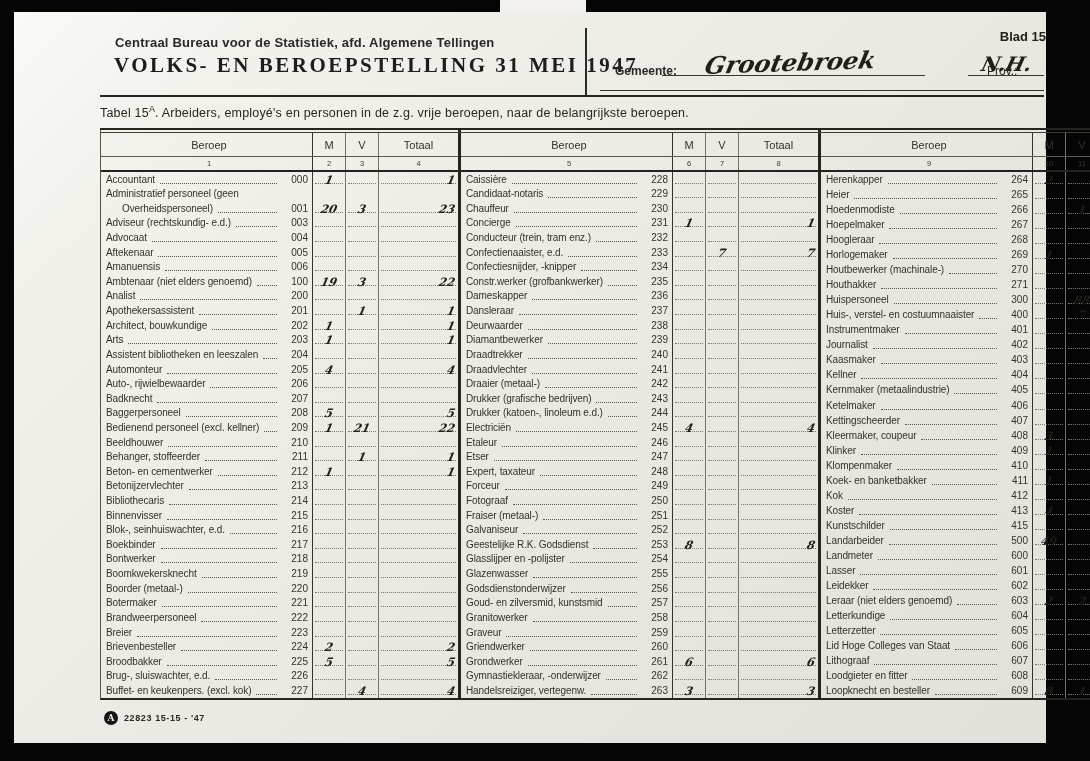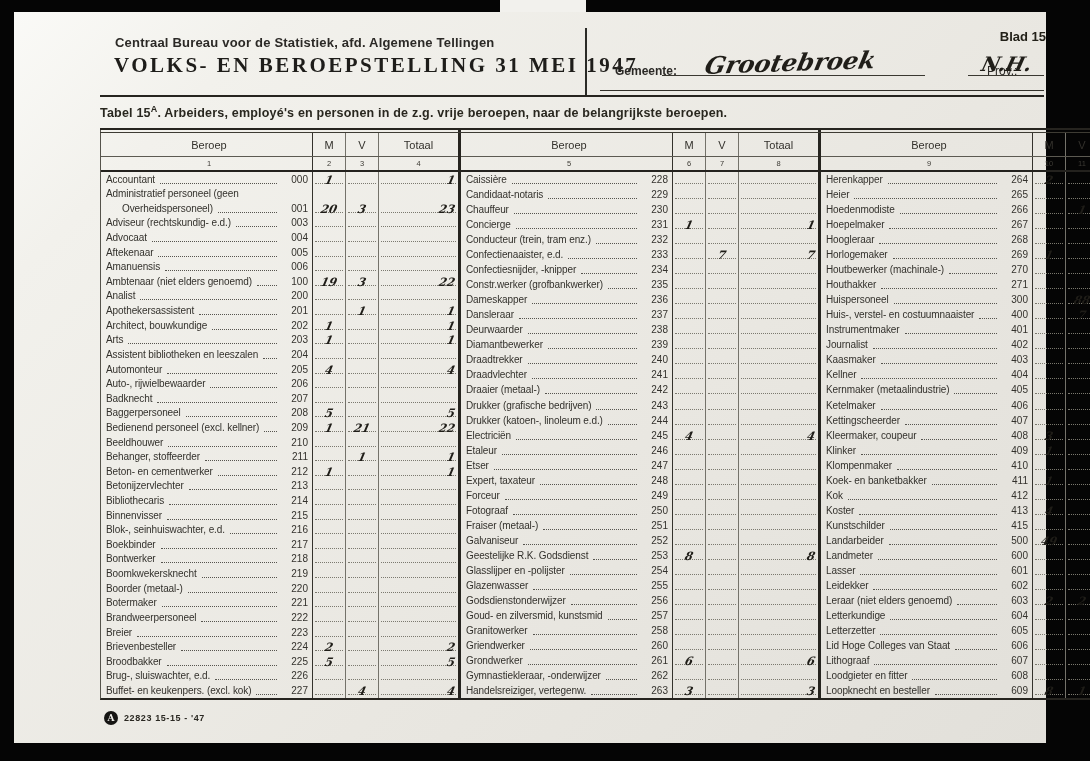--- a/index.html
+++ b/index.html
@@ -20,21 +20,21 @@
   .blad{position:absolute;right:0;top:17px;font-size:13px;font-weight:700;color:#232119;}
   .gem-label{position:absolute;left:601px;top:52px;font-size:12px;font-weight:700;color:#2b2926;}
   .gem-line{position:absolute;left:648px;top:63px;width:263px;height:1.4px;background:#3a3831;}
   .prov-label{position:absolute;left:973px;top:52px;font-size:12px;font-weight:400;color:#2b2926;}
   .prov-line{position:absolute;left:954px;top:63px;width:76px;height:1.4px;background:#3a3831;}
   .hand{font-family:"DejaVu Serif", serif;font-style:italic;font-weight:700;color:#201e19;display:inline-block;transform:skewX(-10deg);}
   .gem-hand{position:absolute;left:692px;top:36px;font-size:24px;transform:skewX(-14deg) rotate(-2deg);}
   .prov-hand{position:absolute;left:968px;top:40px;font-size:20px;transform:skewX(-14deg);}
   .rule-thin{position:absolute;left:586px;top:78px;width:444px;height:1.3px;background:#33312b;}
   .rule-main{position:absolute;left:86px;top:83px;width:944px;height:2.2px;background:#26241f;}
-  .caption{position:absolute;left:86px;top:92px;font-size:12.5px;font-weight:700;color:#29271f;letter-spacing:.2px;}
+  .caption{position:absolute;left:86px;top:92px;font-size:12.5px;font-weight:400;color:#29271f;letter-spacing:.2px;}
   .caption sup{font-size:9px;}
   
   .table{
     position:absolute;left:86px;top:116px;width:1080px;height:572px;box-sizing:border-box;
     border-left:1px solid #55534b;border-right:2.2px solid #26241f;border-bottom:2.6px solid #26241f;
     display:flex;
   }
   .toprule{position:absolute;left:-1px;right:-2px;top:0;height:2.2px;background:#26241f;}
   .toprule2{position:absolute;left:-1px;right:-2px;top:3.6px;height:1px;background:#3e3c34;}
   .sec{flex:1;display:flex;flex-direction:column;box-sizing:border-box;padding-top:5px;min-width:0;}
@@ -1228,20 +1228,36 @@
             </div>
             <div class="cell val cv">
               <i class="dl"></i>
             </div>
             <div class="cell val ct">
               <i class="dl"></i>
             </div>
           </div>
           <div class="row">
             <div class="cell nc">
+              <span class="nm">Graveur</span>
+              <span class="leader"></span>
+              <span class="code">259</span>
+            </div>
+            <div class="cell val cm">
+              <i class="dl"></i>
+            </div>
+            <div class="cell val cv">
+              <i class="dl"></i>
+            </div>
+            <div class="cell val ct">
+              <i class="dl"></i>
+            </div>
+          </div>
+          <div class="row">
+            <div class="cell nc">
               <span class="nm">Griendwerker</span>
               <span class="leader"></span>
               <span class="code">260</span>
             </div>
             <div class="cell val cm">
               <i class="dl"></i>
             </div>
             <div class="cell val cv">
               <i class="dl"></i>
             </div>

